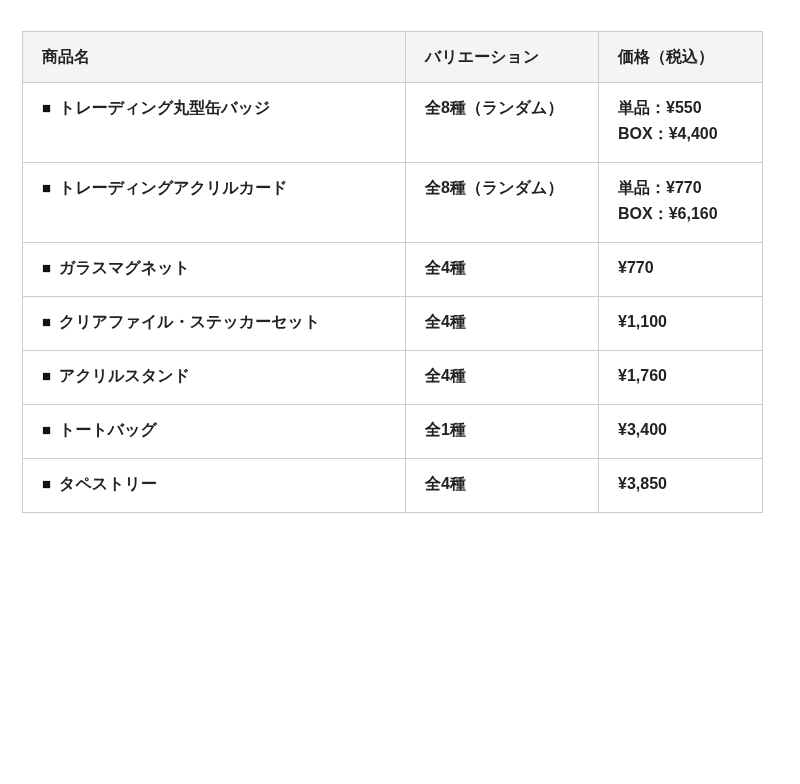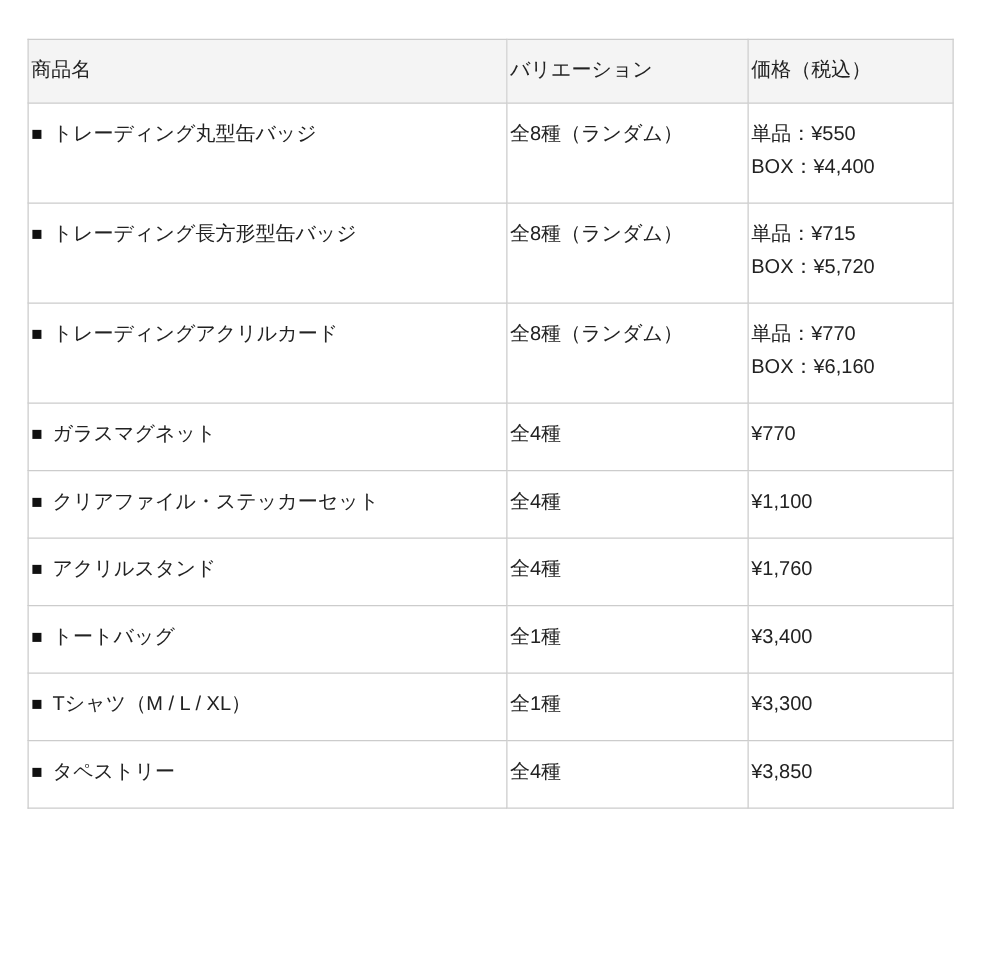--- a/index.html
+++ b/index.html
@@ -19,24 +19,24 @@
   }
   table.price-table {
     border-collapse: collapse;
     table-layout: fixed;
     width: 740px;
   }
   .price-table th,
   .price-table td {
     border: 1px solid #cccccc;
     font-size: 16px;
-    font-weight: 400;
+    font-weight: 700;
     text-align: left;
     vertical-align: top;
-    padding: 12px 2px;
+    padding: 12px 19px;
     line-height: 26px;
     box-sizing: border-box;
     overflow: hidden;
     white-space: nowrap;
   }
   .price-table thead th {
     background: #f4f4f4;
     height: 51px;
   }
   .price-table tbody tr.row-double { height: 80px; }
@@ -67,30 +67,20 @@
     </thead>
     <tbody id="table-body">
         <tr class="row-double">
     <td>
       <span class="bullet">■</span><span>トレーディング丸型缶バッジ</span>
     </td>
     <td>全8種（ランダム）</td>
     <td>
             <span class="price-line">単品：¥550</span>
             <span class="price-line">BOX：¥4,400</span>
-          </td>
-  </tr>
-        <tr class="row-double">
-    <td>
-      <span class="bullet">■</span><span>トレーディング長方形型缶バッジ</span>
-    </td>
-    <td>全8種（ランダム）</td>
-    <td>
-            <span class="price-line">単品：¥715</span>
-            <span class="price-line">BOX：¥5,720</span>
           </td>
   </tr>
         <tr class="row-double">
     <td>
       <span class="bullet">■</span><span>トレーディングアクリルカード</span>
     </td>
     <td>全8種（ランダム）</td>
     <td>
             <span class="price-line">単品：¥770</span>
             <span class="price-line">BOX：¥6,160</span>
@@ -127,29 +117,20 @@
     <td>
       <span class="bullet">■</span><span>トートバッグ</span>
     </td>
     <td>全1種</td>
     <td>
             <span class="price-line">¥3,400</span>
           </td>
   </tr>
         <tr class="row-single">
     <td>
-      <span class="bullet">■</span><span>Tシャツ（M / L / XL）</span>
-    </td>
-    <td>全1種</td>
-    <td>
-            <span class="price-line">¥3,300</span>
-          </td>
-  </tr>
-        <tr class="row-single">
-    <td>
       <span class="bullet">■</span><span>タペストリー</span>
     </td>
     <td>全4種</td>
     <td>
             <span class="price-line">¥3,850</span>
           </td>
   </tr>
       </tbody>
   </table>
 </div>

